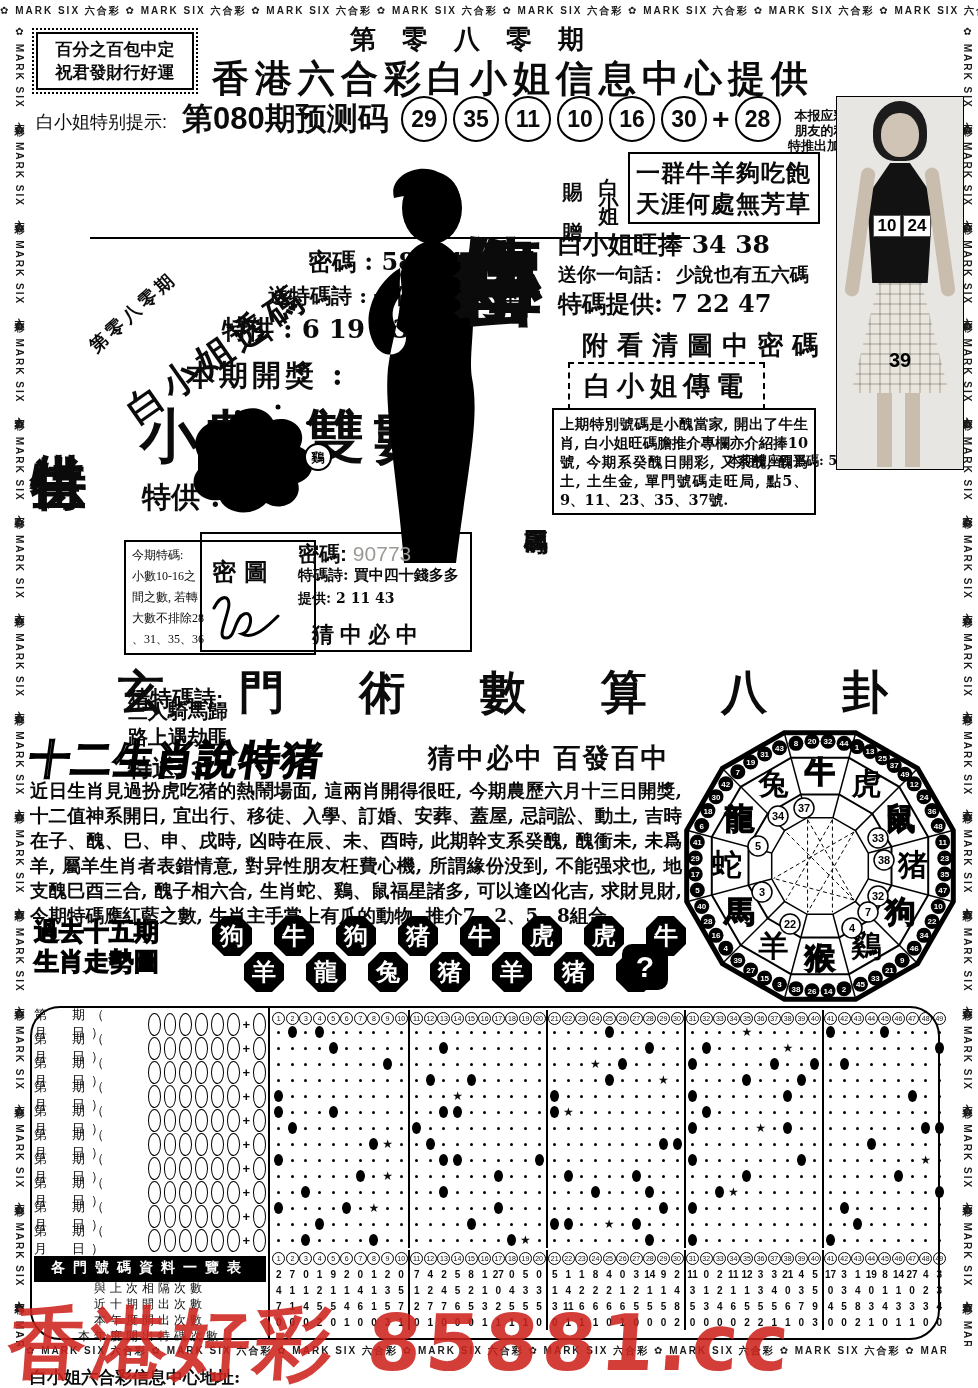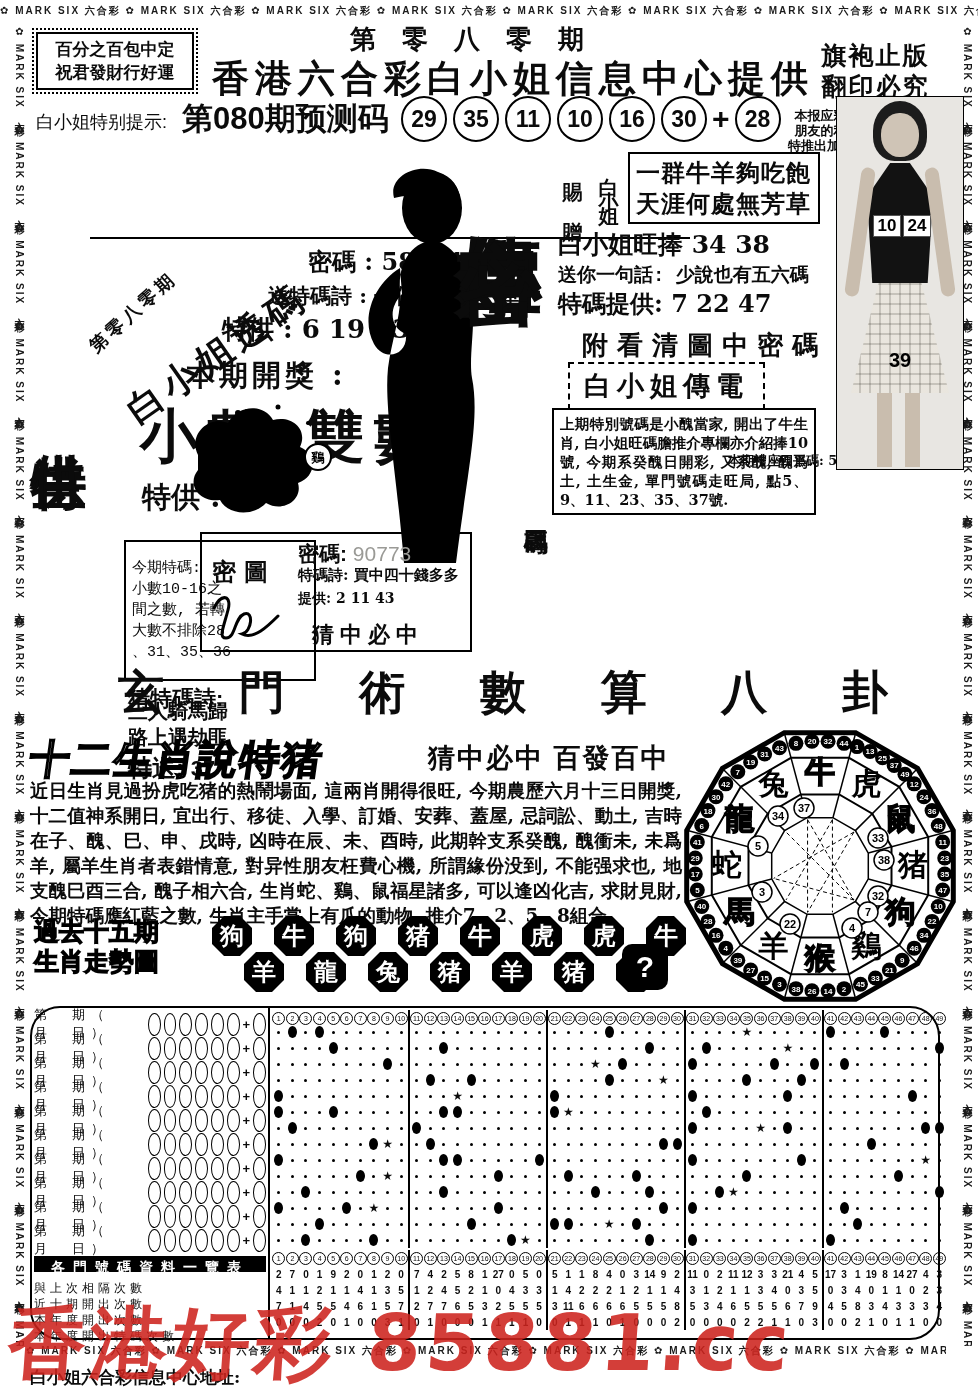--- a/index.html
+++ b/index.html
@@ -24,22 +24,22 @@
   .ink{font-family:"DejaVu Serif","Liberation Serif",serif;font-weight:bold;}
   
   .badge{display:inline-flex;align-items:center;justify-content:center;width:40px;height:40px;background:#000;color:#fff;
          font-size:24px;font-weight:bold;margin-right:22px;
          clip-path:polygon(30% 0,70% 0,100% 30%,100% 70%,70% 100%,30% 100%,0 70%,0 30%);}
   .outline-title{color:#fff;-webkit-text-stroke:1.6px #000;font-weight:900;}
   
   .tbl{border:2px solid #000;}
   .lrow{display:flex;align-items:center;height:24px;font-size:13px;}
   .oval{display:inline-block;width:17px;height:21px;border:1.5px solid #000;border-radius:50%;margin-left:3px;}
-  .blackbar{background:#000;color:#fff;font-size:14px;font-weight:bold;letter-spacing:8px;text-align:center;height:16px;line-height:22px;}
-  .sumlabel{height:16px;line-height:16px;font-size:12px;letter-spacing:4px;text-align:left;font-family:"DejaVu Serif","Liberation Serif",serif;}
+  .blackbar{background:#000;color:#fff;font-size:14px;font-weight:bold;letter-spacing:8px;text-align:center;height:26px;line-height:22px;}
+  .sumlabel{height:16px;line-height:16px;font-size:12px;letter-spacing:4px;text-align:center;font-family:"DejaVu Serif","Liberation Serif",serif;}
   .dotrow{display:flex;height:16px;align-items:center;}
   .dcell{width:13.6px;flex:0 0 13.6px;display:flex;align-items:center;justify-content:center;height:100%;}
   .dcell.sep{border-left:2px solid #000;}
   .minidot{width:3px;height:3px;border-radius:50%;background:#000;}
   .bigdot{width:9px;height:12px;border-radius:50%;background:#000;}
   .star{font-size:12px;line-height:12px;}
   .colnum{width:11px;height:11px;border:1px solid #000;border-radius:50%;font-size:7px;display:flex;align-items:center;justify-content:center;}
   .numcell{font-size:10px;font-weight:bold;}
   .watermark{color:rgba(205,35,30,.88);font-size:78px;font-weight:900;letter-spacing:4px;white-space:nowrap;
              font-family:"DejaVu Sans","Liberation Sans",sans-serif;z-index:60;}
@@ -58,24 +58,20 @@
   <div class="abs strip v" style="left:4px;top:26px;width:22px;height:1320px;">✿  MARK SIX 六合彩  ✿  MARK SIX 六合彩  ✿  MARK SIX 六合彩  ✿  MARK SIX 六合彩  ✿  MARK SIX 六合彩  ✿  MARK SIX 六合彩  ✿  MARK SIX 六合彩  ✿  MARK SIX 六合彩  ✿  MARK SIX 六合彩  ✿  MARK SIX 六合彩  ✿  MARK SIX 六合彩  ✿  MARK SIX 六合彩  ✿  MARK SIX 六合彩  ✿  MARK SIX 六合彩  ✿  MARK SIX 六合彩  ✿  MARK SIX 六合彩  ✿  MARK SIX 六合彩  ✿  MARK SIX 六合彩  ✿  MARK SIX 六合彩  ✿  MARK SIX 六合彩  ✿  MARK SIX 六合彩  ✿  MARK SIX 六合彩  ✿  MARK SIX 六合彩  ✿  MARK SIX 六合彩  ✿  MARK SIX 六合彩  ✿  MARK SIX 六合彩  ✿  MARK SIX 六合彩  ✿  MARK SIX 六合彩  ✿  MARK SIX 六合彩  ✿  MARK SIX 六合彩  ✿  MARK SIX 六合彩  ✿  MARK SIX 六合彩  ✿  MARK SIX 六合彩  ✿  MARK SIX 六合彩  ✿  MARK SIX 六合彩  ✿  MARK SIX 六合彩  ✿  MARK SIX 六合彩  ✿  MARK SIX 六合彩  ✿  MARK SIX 六合彩  ✿  MARK SIX 六合彩  </div>
   <div class="abs strip v" style="left:950px;top:26px;width:24px;height:1320px;">✿  MARK SIX 六合彩  ✿  MARK SIX 六合彩  ✿  MARK SIX 六合彩  ✿  MARK SIX 六合彩  ✿  MARK SIX 六合彩  ✿  MARK SIX 六合彩  ✿  MARK SIX 六合彩  ✿  MARK SIX 六合彩  ✿  MARK SIX 六合彩  ✿  MARK SIX 六合彩  ✿  MARK SIX 六合彩  ✿  MARK SIX 六合彩  ✿  MARK SIX 六合彩  ✿  MARK SIX 六合彩  ✿  MARK SIX 六合彩  ✿  MARK SIX 六合彩  ✿  MARK SIX 六合彩  ✿  MARK SIX 六合彩  ✿  MARK SIX 六合彩  ✿  MARK SIX 六合彩  ✿  MARK SIX 六合彩  ✿  MARK SIX 六合彩  ✿  MARK SIX 六合彩  ✿  MARK SIX 六合彩  ✿  MARK SIX 六合彩  ✿  MARK SIX 六合彩  ✿  MARK SIX 六合彩  ✿  MARK SIX 六合彩  ✿  MARK SIX 六合彩  ✿  MARK SIX 六合彩  ✿  MARK SIX 六合彩  ✿  MARK SIX 六合彩  ✿  MARK SIX 六合彩  ✿  MARK SIX 六合彩  ✿  MARK SIX 六合彩  ✿  MARK SIX 六合彩  ✿  MARK SIX 六合彩  ✿  MARK SIX 六合彩  ✿  MARK SIX 六合彩  ✿  MARK SIX 六合彩  </div>
   <div class="abs strip" style="left:26px;top:1344px;width:920px;height:20px;">✿  MARK SIX 六合彩  ✿  MARK SIX 六合彩  ✿  MARK SIX 六合彩  ✿  MARK SIX 六合彩  ✿  MARK SIX 六合彩  ✿  MARK SIX 六合彩  ✿  MARK SIX 六合彩  ✿  MARK SIX 六合彩  ✿  MARK SIX 六合彩  ✿  MARK SIX 六合彩  ✿  MARK SIX 六合彩  ✿  MARK SIX 六合彩  ✿  MARK SIX 六合彩  ✿  MARK SIX 六合彩  ✿  MARK SIX 六合彩  ✿  MARK SIX 六合彩  ✿  MARK SIX 六合彩  ✿  MARK SIX 六合彩  ✿  MARK SIX 六合彩  ✿  MARK SIX 六合彩  ✿  MARK SIX 六合彩  ✿  MARK SIX 六合彩  ✿  MARK SIX 六合彩  ✿  MARK SIX 六合彩  ✿  MARK SIX 六合彩  ✿  MARK SIX 六合彩  ✿  MARK SIX 六合彩  ✿  MARK SIX 六合彩  ✿  MARK SIX 六合彩  ✿  MARK SIX 六合彩  ✿  MARK SIX 六合彩  ✿  MARK SIX 六合彩  ✿  MARK SIX 六合彩  ✿  MARK SIX 六合彩  ✿  MARK SIX 六合彩  ✿  MARK SIX 六合彩  ✿  MARK SIX 六合彩  ✿  MARK SIX 六合彩  ✿  MARK SIX 六合彩  ✿  MARK SIX 六合彩  </div>
 
   <div class="abs cornerbox" style="left:36px;top:32px;width:142px;">
     <div>百分之百包中定</div>
     <div>祝君發財行好運</div>
   </div>
   <div class="abs period" style="left:350px;top:22px;">第零八零期</div>
   <div class="abs maintitle" style="left:196px;top:54px;margin-left:16px;">香港六合彩白小姐信息中心提供</div>
-  <div class="abs copyright" style="left:808px;top:40px;width:135px;">
-    <div>旗袍止版</div>
-    <div>翻印必究</div>
-  </div>
 
   <div class="abs" style="left:36px;top:110px;font-size:18px;">白小姐特别提示:</div>
   <div class="abs b" style="left:182px;top:98px;font-size:31px;">第080期预测码</div>
   <div class="abs" id="pred-circles" style="left:398px;top:96px;display:flex;align-items:center;">
       <span class="circle-num">29</span>
       <span class="circle-num">35</span>
       <span class="circle-num">11</span>
       <span class="circle-num">10</span>
       <span class="circle-num">16</span>
       <span class="circle-num">30</span>
@@ -93,21 +89,21 @@
   <div class="abs ink" style="left:78px;top:300px;font-size:18px;transform:rotate(-42deg);letter-spacing:4px;">第零八零期</div>
   <div class="abs ink" style="left:112px;top:330px;font-size:36px;transform:rotate(-35deg);letter-spacing:6px;">白小姐透碼</div>
   <div class="abs ink" style="left:308px;top:246px;font-size:24px;">密碼 : 58241</div>
   <div class="abs ink" style="left:268px;top:282px;font-size:21px;">送特碼詩 : 七個好漢聚一堂</div>
   <div class="abs ink" style="left:222px;top:312px;font-size:26px;">特供 : 6  19  23  35</div>
   <div class="abs ink" style="left:186px;top:356px;font-size:29px;letter-spacing:4px;">本期開獎 :</div>
   <div class="abs b" style="left:140px;top:398px;font-size:58px;letter-spacing:10px;font-family:'DejaVu Serif','Liberation Serif',serif;">小數  雙數</div>
   <div class="abs ink" style="left:142px;top:478px;font-size:29px;">特供 :  8</div>
   <div class="abs vtext ink" style="left:30px;top:410px;font-size:56px;line-height:60px;">生肖特供</div>
 
-  <div class="abs boxed" style="left:124px;top:540px;width:176px;padding:16px 6px;font-size:15px;line-height:21px;font-family:Liberation Mono, monospace;">
+  <div class="abs boxed" style="left:124px;top:540px;width:176px;padding:3px 6px;font-size:12px;line-height:21px;font-family:Liberation Serif, serif;">
     <div>今期特碼:</div>
     <div>小數10-16之</div>
     <div>間之數, 若轉</div>
     <div>大數不排除28</div>
     <div>、31、35、36</div>
   </div>
   <div class="abs b" style="left:128px;top:684px;font-size:22px;">猜特碼詩:</div>
   <div class="abs ink" style="left:128px;top:698px;font-size:20px;">三人騎馬歸</div>
   <div class="abs ink" style="left:128px;top:724px;font-size:20px;">路上遇劫匪</div>
   <div class="abs b" style="left:128px;top:752px;font-size:24px;">

